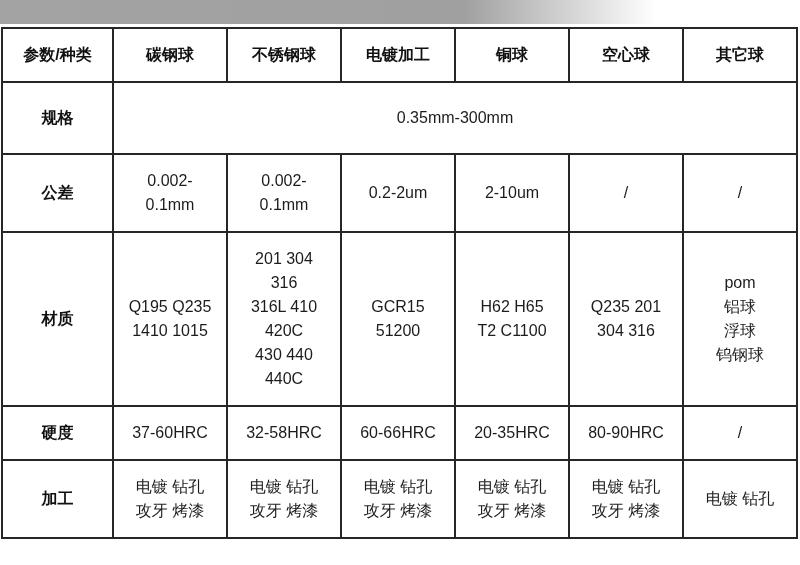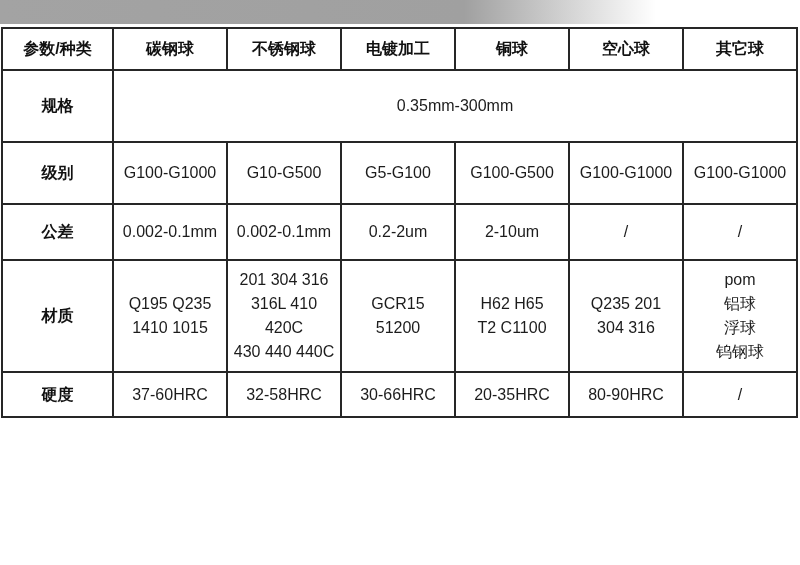--- a/index.html
+++ b/index.html
@@ -24,21 +24,21 @@
     margin: 3px 0 0 1px;
   }
   .spec-table td, .spec-table th {
     border: 2px solid #262626;
     text-align: center;
     vertical-align: middle;
     font-size: 16px;
     font-weight: normal;
     line-height: 1.5;
     white-space: pre-line;
-    padding: 2px;
+    padding: 14px;
   }
   .spec-table th {
     font-weight: bold;
     font-size: 16px;
     color: #111111;
   }
   tr.r-header   { height: 42px; }
   tr.r-spec     { height: 72px; }
   tr.r-grade    { height: 62px; }
   tr.r-tol      { height: 56px; }
@@ -75,29 +75,20 @@
     <th>铜球</th>
     <th>空心球</th>
     <th>其它球</th>
   </tr>
 
   <tr class="r-spec">
     <th>规格</th>
     <td colspan="6">0.35mm-300mm</td>
   </tr>
 
-  <tr class="r-grade">
-    <th>级别</th>
-    <td>G100-G1000</td>
-    <td>G10-G500</td>
-    <td>G5-G100</td>
-    <td>G100-G500</td>
-    <td>G100-G1000</td>
-    <td>G100-G1000</td>
-  </tr>
 
   <tr class="r-tol">
     <th>公差</th>
     <td>0.002-0.1mm</td>
     <td>0.002-0.1mm</td>
     <td>0.2-2um</td>
     <td>2-10um</td>
     <td>/</td>
     <td>/</td>
   </tr>
@@ -119,21 +110,35 @@
     <td>pom
 铝球
 浮球
 钨钢球</td>
   </tr>
 
   <tr class="r-hard">
     <th>硬度</th>
     <td>37-60HRC</td>
     <td>32-58HRC</td>
-    <td>30-66HRC</td>
+    <td>60-66HRC</td>
     <td>20-35HRC</td>
     <td>80-90HRC</td>
     <td>/</td>
   </tr>
 
+  <tr class="r-proc">
+    <th>加工</th>
+    <td>电镀 钻孔
+攻牙 烤漆</td>
+    <td>电镀 钻孔
+攻牙 烤漆</td>
+    <td>电镀 钻孔
+攻牙 烤漆</td>
+    <td>电镀 钻孔
+攻牙 烤漆</td>
+    <td>电镀 钻孔
+攻牙 烤漆</td>
+    <td>电镀 钻孔</td>
+  </tr>
 
 </tbody>
   </table>
 
 </body></html>

